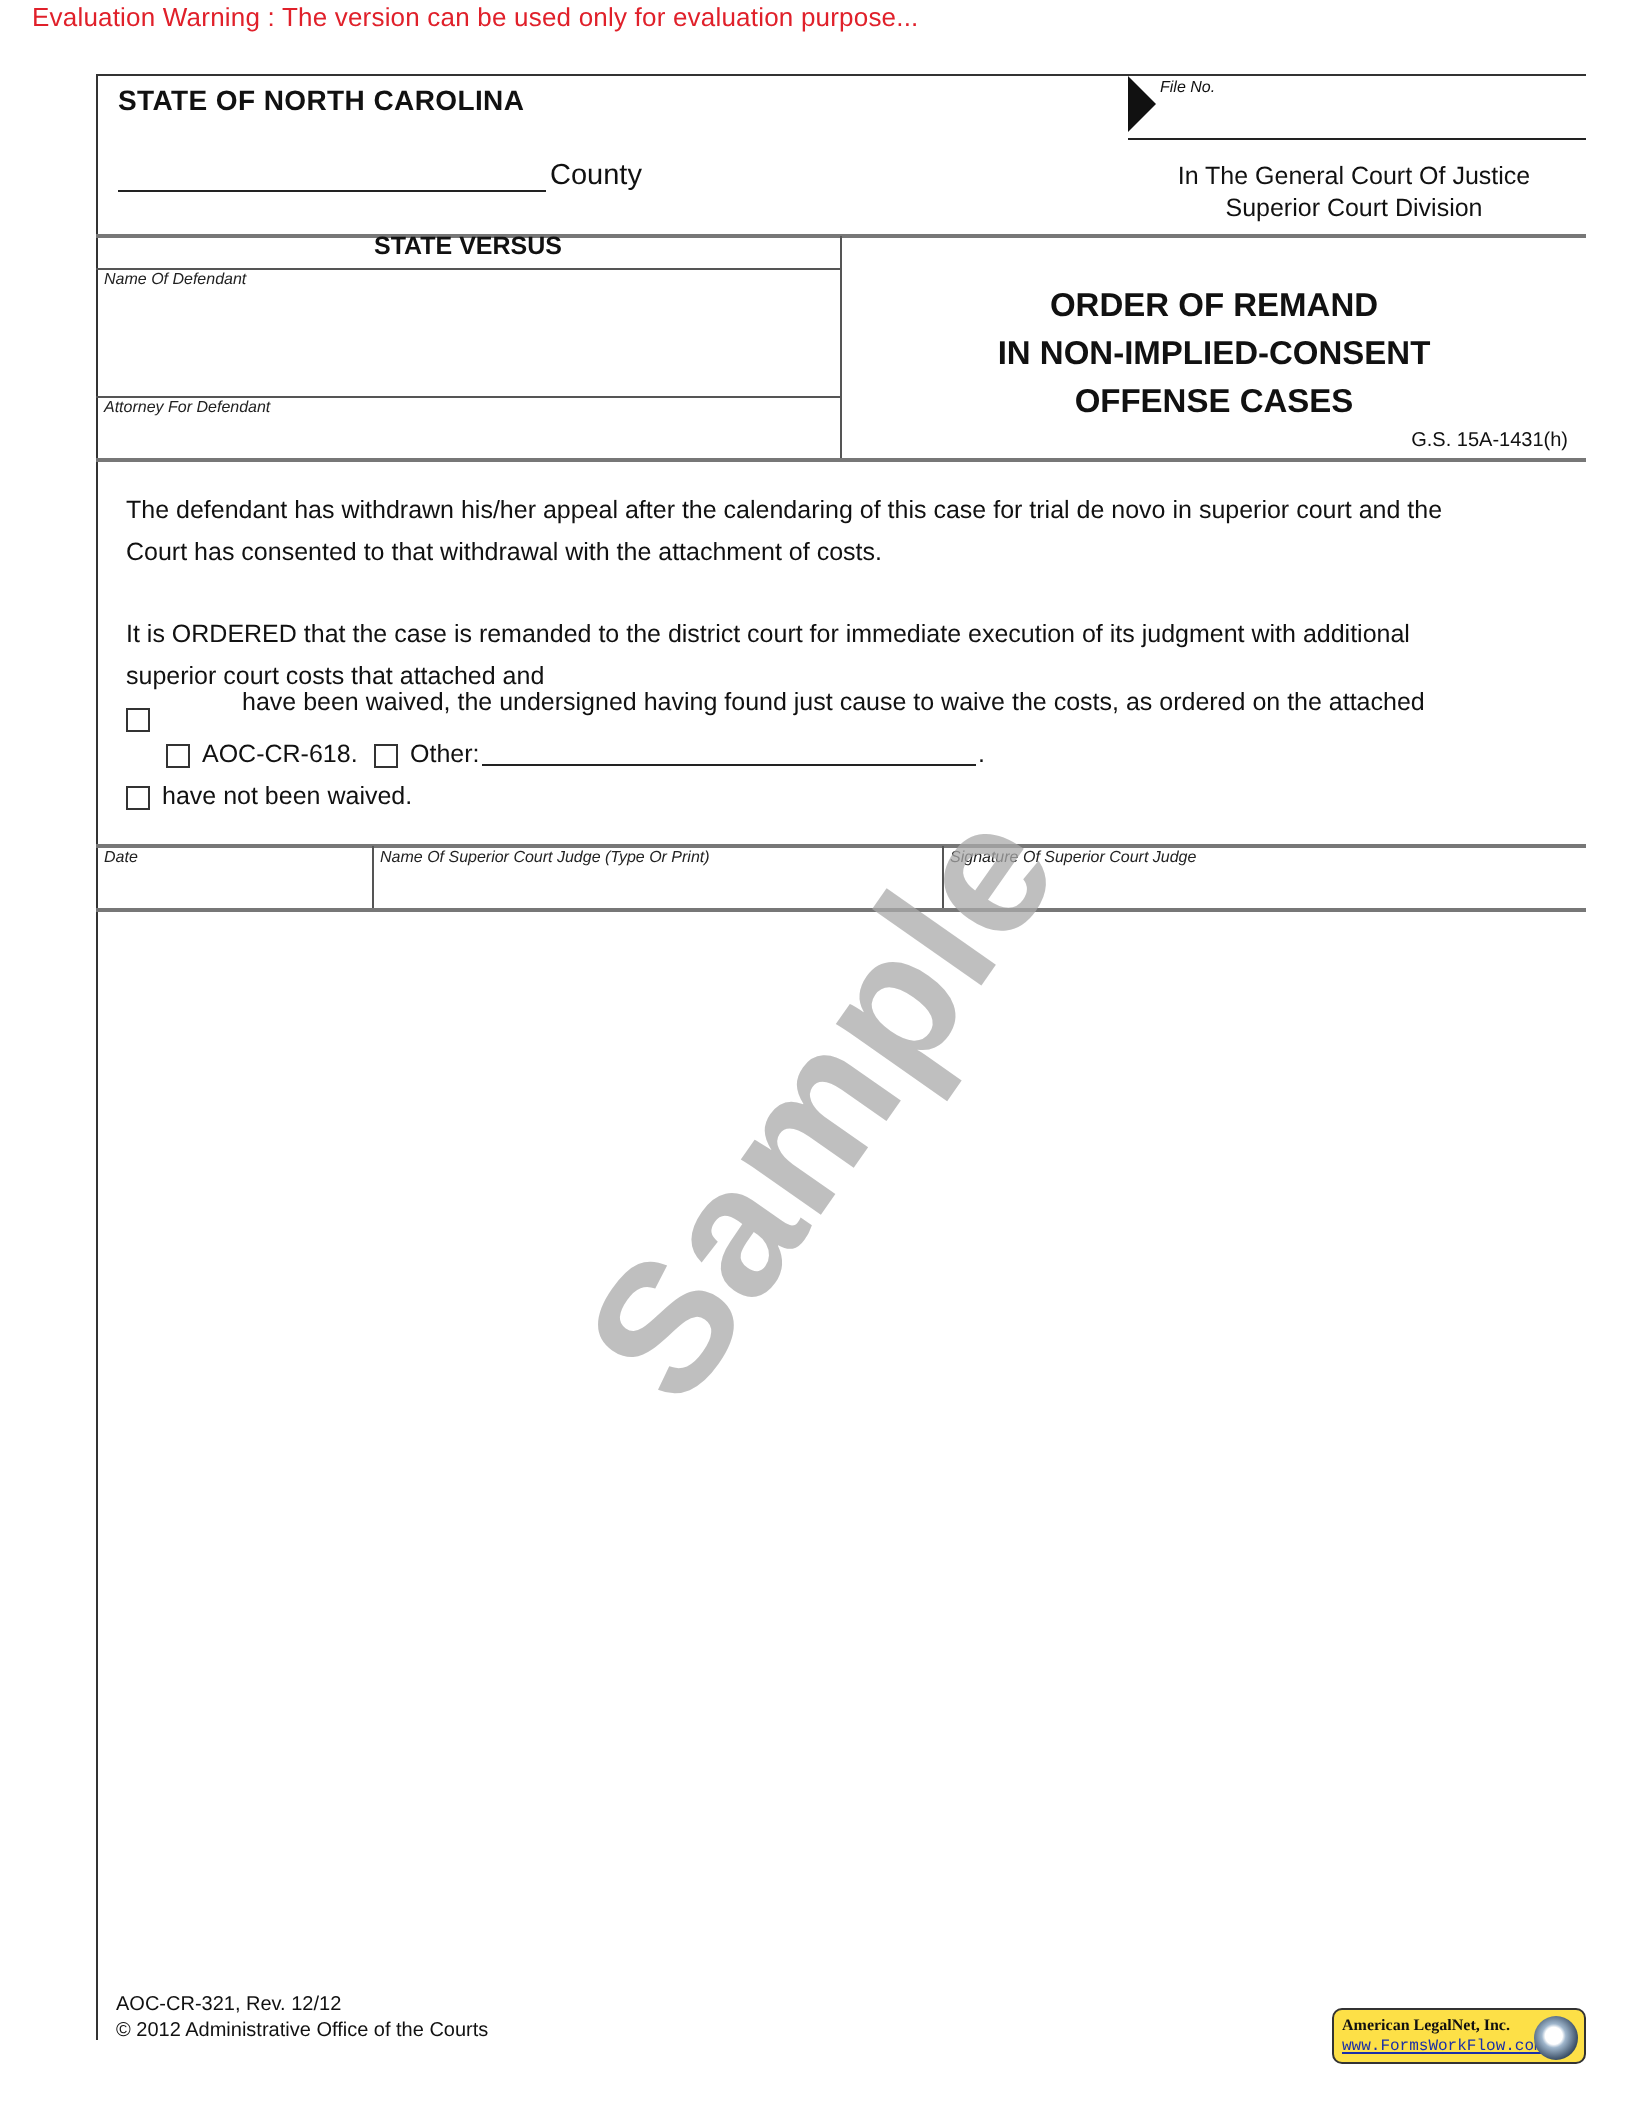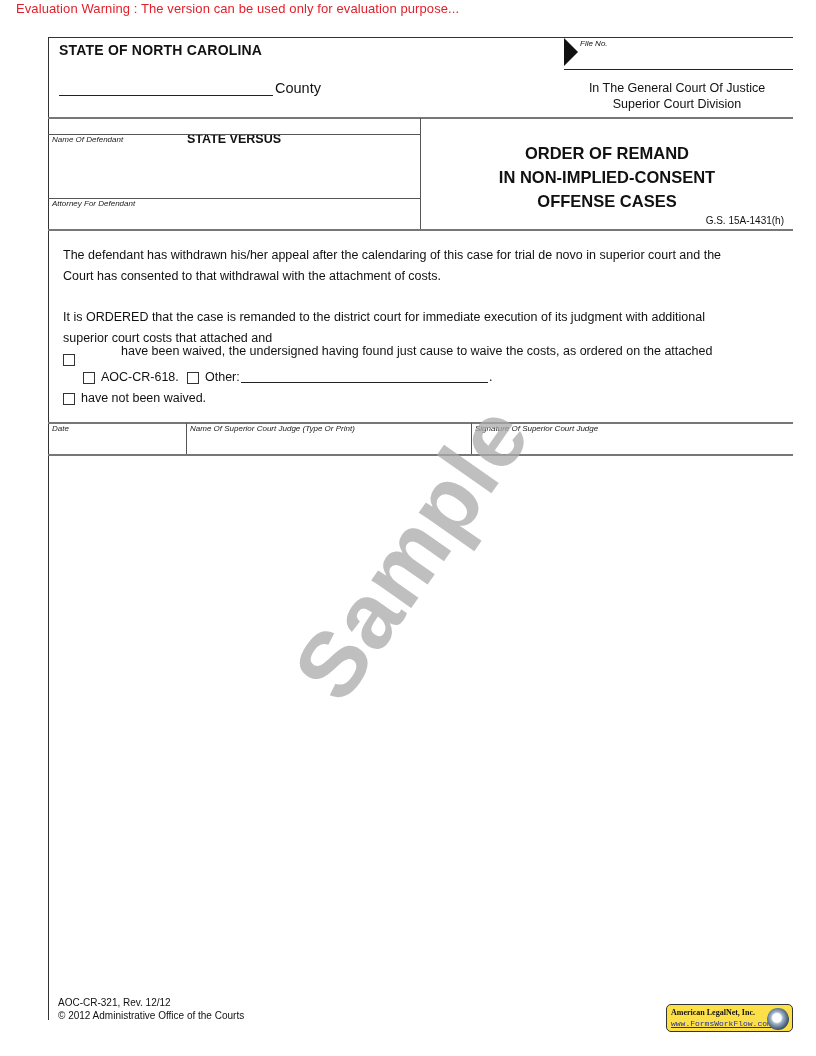--- a/index.html
+++ b/index.html
@@ -20,21 +20,21 @@
     border-top: 14px solid transparent; border-bottom: 14px solid transparent; border-left: 14px solid #111; }
   .file-label { position: absolute; left: 580px; top: 39px; font-size: 8px; font-style: italic; }
   .file-line { position: absolute; left: 564px; top: 69px; width: 229px; height: 1px; background: #222; }
   .court-line1 { position: absolute; left: 564px; top: 81px; width: 226px; text-align: center; font-size: 12.5px; }
   .court-line2 { position: absolute; left: 564px; top: 97px; width: 226px; text-align: center; font-size: 12.5px; }
 
   .hr { position: absolute; height: 2px; background: #777; }
   .hr-thin { position: absolute; height: 1px; background: #555; }
   .vr { position: absolute; width: 1px; background: #555; }
 
-  .versus-label { position: absolute; left: 48px; top: 132px; width: 372px; text-align: center; font-size: 12.5px; font-weight: bold; }
+  .versus-label { position: absolute; left: 48px; top: 116px; width: 372px; text-align: center; font-size: 12.5px; font-weight: bold; }
   .field-label { position: absolute; font-size: 8px; font-style: italic; color: #222; }
 
   .order-title { position: absolute; left: 421px; top: 141px; width: 372px; text-align: center; font-size: 16.5px; font-weight: bold; line-height: 24px; }
   .gs-label { position: absolute; left: 650px; top: 215px; width: 134px; text-align: right; font-size: 10px; }
 
   .para { position: absolute; left: 63px; font-size: 12.5px; line-height: 21px; width: 720px; }
   .cb { position: absolute; width: 12px; height: 12px; border: 1px solid #333; background: #fff; }
   .opt-text { position: absolute; font-size: 12.5px; }
   .other-line { position: absolute; left: 241px; top: 382px; width: 247px; height: 1px; background: #222; }
 

